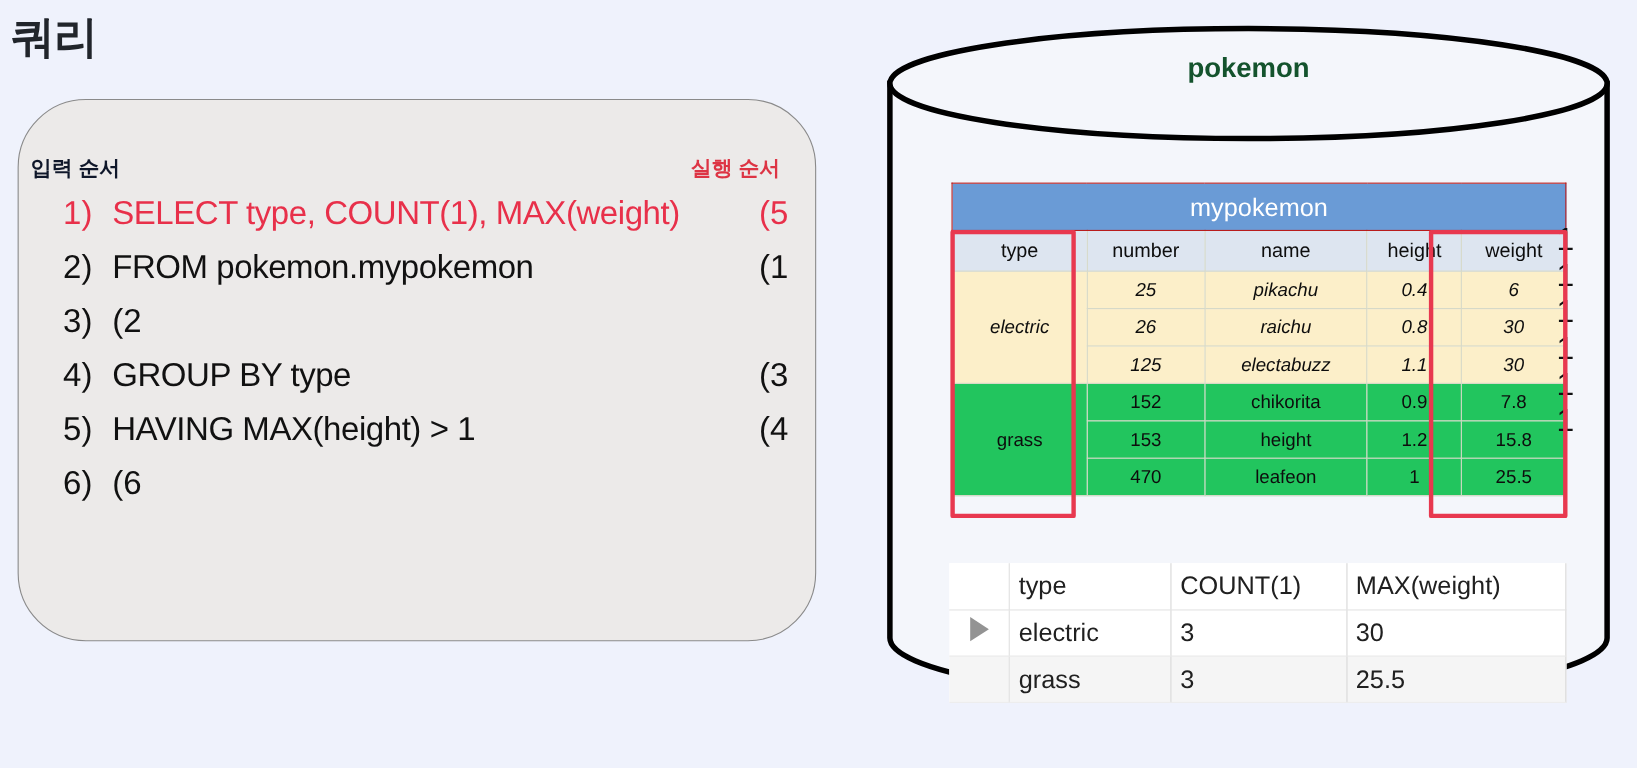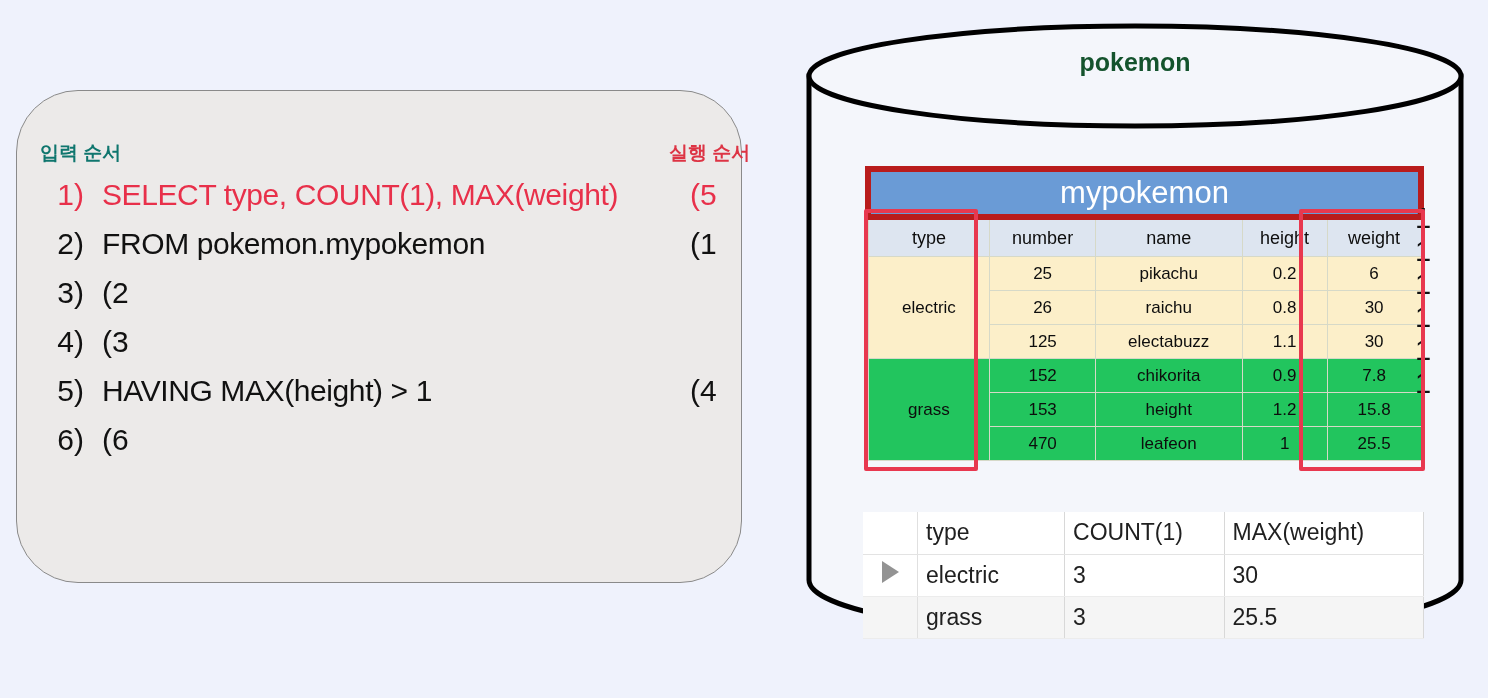--- a/index.html
+++ b/index.html
@@ -22,22 +22,22 @@
   #query-box{
     position:absolute;left:16px;top:90px;
     width:726px;height:493px;
     background:#eceae9;
     border:1px solid #8a8a8a;
     border-radius:62px;
     box-sizing:border-box;
   }
 
   .order-label{position:absolute;font-size:19px;font-weight:bold;}
-  #input-order-label{left:40px;top:140px;color:#0f766e;}
-  #exec-order-label{left:669px;top:140px;color:#dd3444;}
+  #input-order-label{left:28px;top:140px;color:#0f172a;}
+  #exec-order-label{left:628px;top:140px;color:#dd3444;}
 
   #query-list{position:absolute;left:32px;top:178px;width:700px;}
   .query-row{
     display:flex;align-items:baseline;
     height:49px;
     font-size:30px;color:#111;
     white-space:nowrap;
   }
   .query-row.highlight{color:#e8304a;}
   .q-num{width:52px;text-align:right;padding-right:18px;flex:none;}
@@ -57,25 +57,25 @@
     position:absolute;left:865px;top:166px;
     width:559px;
     border-collapse:collapse;
     font-size:17px;color:#0d0d0d;
   }
   #mypokemon-table td,#mypokemon-table th{
     border:1px solid #d6d9c8;
     padding:0;height:33px;text-align:center;font-weight:normal;
   }
   #mypokemon-table .tbl-title{
-    background:#6a9bd6;color:#fff;font-size:31px;height:42px;
-    border:6px solid #b91c1c;
+    background:#6a9bd6;color:#fff;font-size:23px;height:42px;
+    border:1px solid #b91c1c;
   }
   #mypokemon-table .col-head{background:#dde5f0;height:36px;font-size:18px;}
-  .row-electric td{background:#fcefc9;}
+  .row-electric td{background:#fcefc9;font-style:italic;}
   .row-grass td{background:#22c55e;}
   .c-type{width:112px;}
   .c-number{width:97px;}
   .c-name{width:135px;}
   .c-height{width:78px;}
   .c-weight{width:86px;}
 
   
   #ones-column{
     position:absolute;left:1415px;top:202px;
@@ -116,20 +116,21 @@
     border-top:11px solid transparent;
     border-bottom:11px solid transparent;
     border-left:17px solid #939393;
   }
 </style>
 </head>
 <body>
 
 <div id="left-panel">
 
+  <div id="page-title">쿼리</div>
 
   <div id="query-box"></div>
 
   <div class="order-label" id="input-order-label">입력 순서</div>
   <div class="order-label" id="exec-order-label">실행 순서</div>
 
   <div id="query-list">
     <div class="query-row highlight">
       <span class="q-num">1)</span>
       <span class="q-text">SELECT type, COUNT(1), MAX(weight)</span>
@@ -139,20 +140,21 @@
       <span class="q-num">2)</span>
       <span class="q-text">FROM pokemon.mypokemon</span>
       <span class="q-exec">(1</span>
     </div>
     <div class="query-row">
       <span class="q-num">3)</span>
       <span class="q-exec">(2</span>
     </div>
     <div class="query-row">
       <span class="q-num">4)</span>
+      <span class="q-text">GROUP BY type</span>
       <span class="q-exec">(3</span>
     </div>
     <div class="query-row">
       <span class="q-num">5)</span>
       <span class="q-text">HAVING MAX(height) &gt; 1</span>
       <span class="q-exec">(4</span>
     </div>
     <div class="query-row">
       <span class="q-num">6)</span>
       <span class="q-exec">(6</span>
@@ -177,21 +179,21 @@
     <th class="col-head c-type">type</th>
     <th class="col-head c-number">number</th>
     <th class="col-head c-name">name</th>
     <th class="col-head c-height">height</th>
     <th class="col-head c-weight">weight</th>
   </tr>
   <tr class="row-electric">
     <td rowspan="3">electric</td>
     <td>25</td>
     <td>pikachu</td>
-    <td>0.2</td>
+    <td>0.4</td>
     <td>6</td>
   </tr>
   <tr class="row-electric">
     <td>26</td>
     <td>raichu</td>
     <td>0.8</td>
     <td>30</td>
   </tr>
   <tr class="row-electric">
     <td>125</td>

